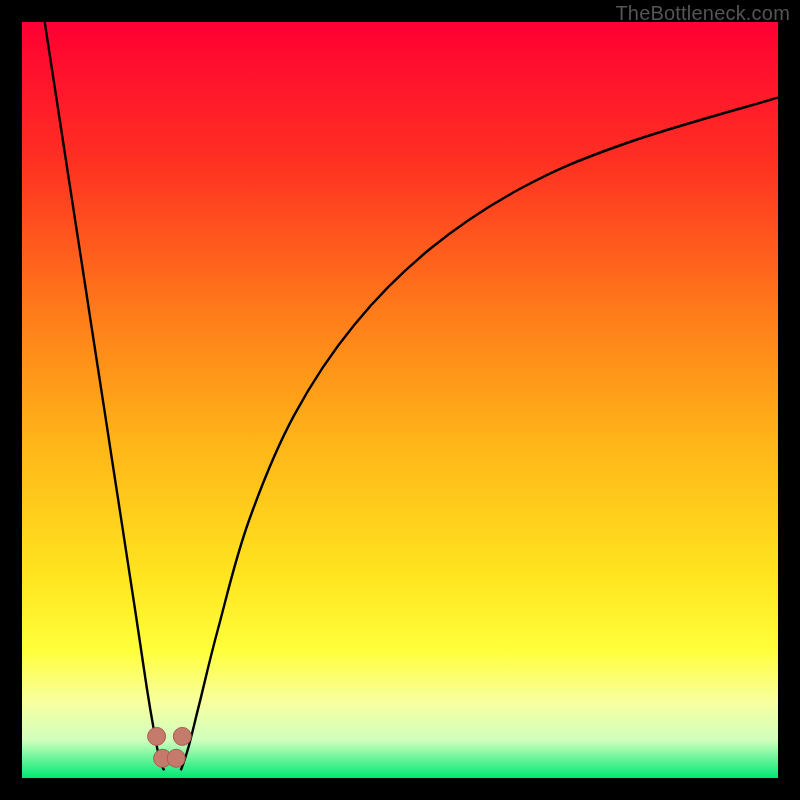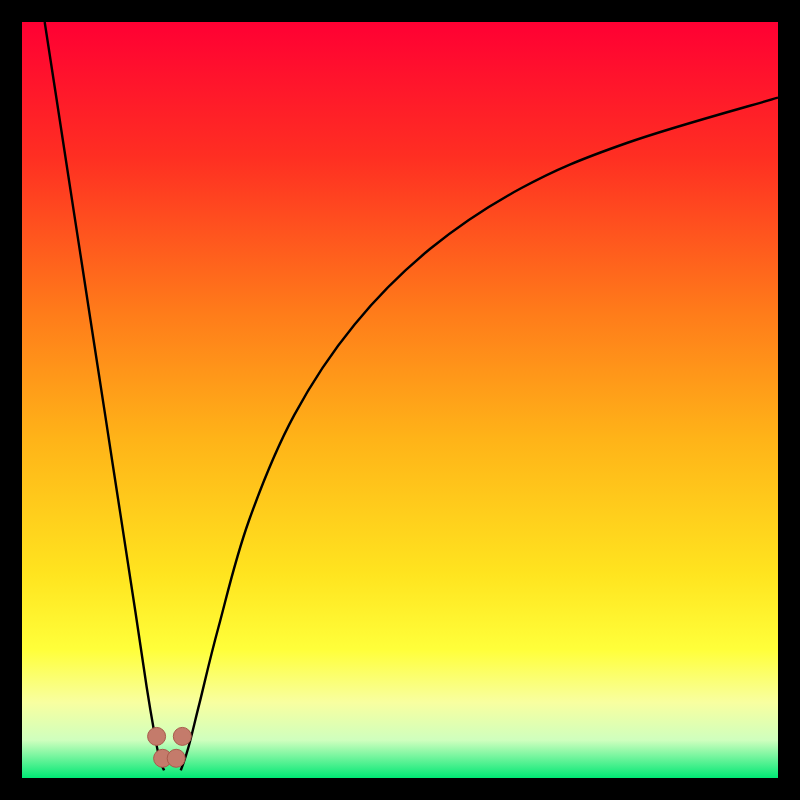--- a/index.html
+++ b/index.html
@@ -43,20 +43,21 @@
     font-size: 20px;
     font-weight: 500;
     letter-spacing: 0.2px;
   }
 </style>
 </head>
 <body>
 
 <div class="outer">
 
+  <div class="watermark">TheBottleneck.com</div>
 
   <div class="plot-area">
     <svg class="plot-bg" viewBox="0 0 756 756" preserveAspectRatio="none">
       <defs>
         <linearGradient id="bggrad" x1="0" y1="0" x2="0" y2="1">
             <stop offset="0.0%" stop-color="#ff0033"></stop>
             <stop offset="18.0%" stop-color="#ff2f22"></stop>
             <stop offset="38.0%" stop-color="#ff7a1a"></stop>
             <stop offset="55.0%" stop-color="#ffb318"></stop>
             <stop offset="73.0%" stop-color="#ffe41f"></stop>

